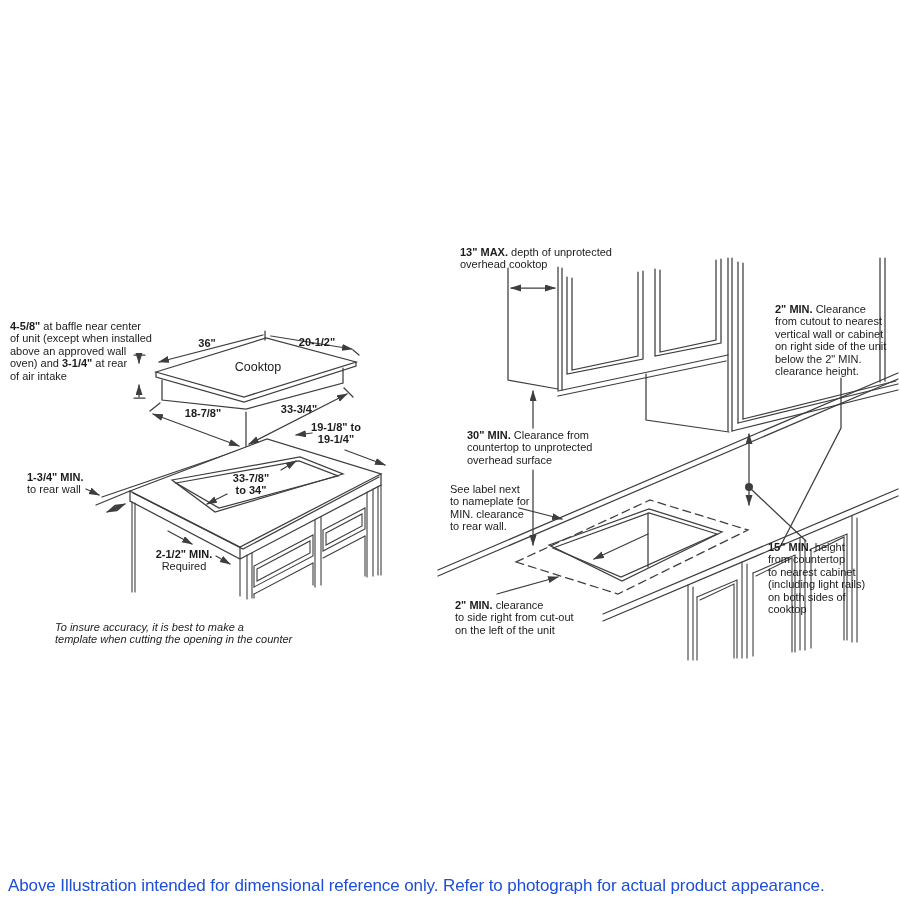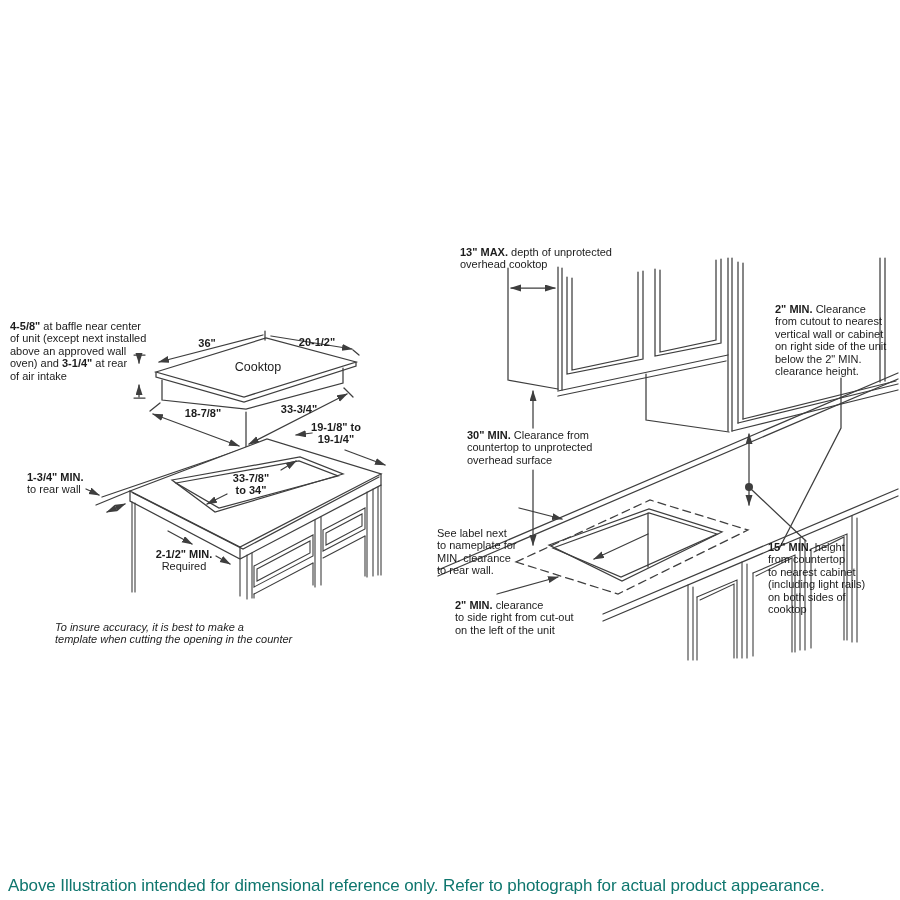--- a/index.html
+++ b/index.html
@@ -5,21 +5,21 @@
   html,body{margin:0;padding:0;background:#fff;}
   body{width:900px;height:900px;position:relative;overflow:hidden;
        font-family:"Liberation Sans",sans-serif;}
   #art{position:absolute;left:0;top:0;}
   .lbl{position:absolute;font-size:11px;line-height:12.4px;color:#1c1c1c;
        white-space:pre-line;}
   .dim{font-weight:bold;}
   .ctr{transform:translateX(-50%);text-align:center;}
   .b{font-weight:bold;}
   .caption{position:absolute;left:8px;top:876px;font-size:17px;
-           color:#0f766e;letter-spacing:-0.1px;white-space:nowrap;}
+           color:#1d4ed8;letter-spacing:-0.1px;white-space:nowrap;}
 </style>
 </head>
 <body>
 
 <svg id="art" width="900" height="900" viewBox="0 0 900 900">
   <defs>
     <marker id="ah" markerWidth="11" markerHeight="8" refX="10" refY="3.5" orient="auto-start-reverse" markerUnits="userSpaceOnUse">
       <path d="M0,0 L11,3.5 L0,7 Z" fill="#3e3e3e"></path>
     </marker>
   </defs>
@@ -170,21 +170,21 @@
         <path d="M814,552 L844,537 L844,640"></path>
         <path d="M697,597 L697,660"></path>
           <path d="M753,573 L753,656"></path>
         <path d="M811,549 L811,648"></path>
       </g>
     </g>
   </g>
 </svg>
 
 <div class="lbl" style="left:10px;top:320px;width:170px;"><span class="b">4-5/8"</span><span> at baffle near center
-of unit (except next installed
+of unit (except when installed
 above an approved wall
 oven) and </span><span class="b">3-1/4"</span><span> at rear
 of air intake</span></div>
 <div class="lbl dim ctr" style="left:207px;top:337px;">36"</div>
 <div class="lbl dim ctr" style="left:317px;top:336px;">20-1/2"</div>
 <div class="lbl ctr" style="left:258px;top:361px;font-size:12.5px;">Cooktop</div>
 <div class="lbl dim ctr" style="left:203px;top:407px;">18-7/8"</div>
 <div class="lbl dim ctr" style="left:299px;top:403px;">33-3/4"</div>
 <div class="lbl dim ctr" style="left:336px;top:421px;">19-1/8" to
 19-1/4"</div>
@@ -202,21 +202,21 @@
 overhead cooktop</span></div>
 <div class="lbl" style="left:775px;top:303px;"><span class="b">2" MIN.</span><span> Clearance
 from cutout to nearest
 vertical wall or cabinet
 on right side of the unit
 below the 2" MIN.
 clearance height.</span></div>
 <div class="lbl" style="left:467px;top:429px;"><span class="b">30" MIN.</span><span> Clearance from
 countertop to unprotected
 overhead surface</span></div>
-<div class="lbl" style="left:437px;top:483px;margin-top:44px;">See label next
+<div class="lbl" style="left:450px;top:483px;">See label next
 to nameplate for
 MIN. clearance
 to rear wall.</div>
 <div class="lbl" style="left:768px;top:541px;"><span class="b">15" MIN.</span><span> height
 from countertop
 to nearest cabinet
 (including light rails)
 on both sides of
 cooktop</span></div>
 <div class="lbl" style="left:455px;top:599px;"><span class="b">2" MIN.</span><span> clearance

